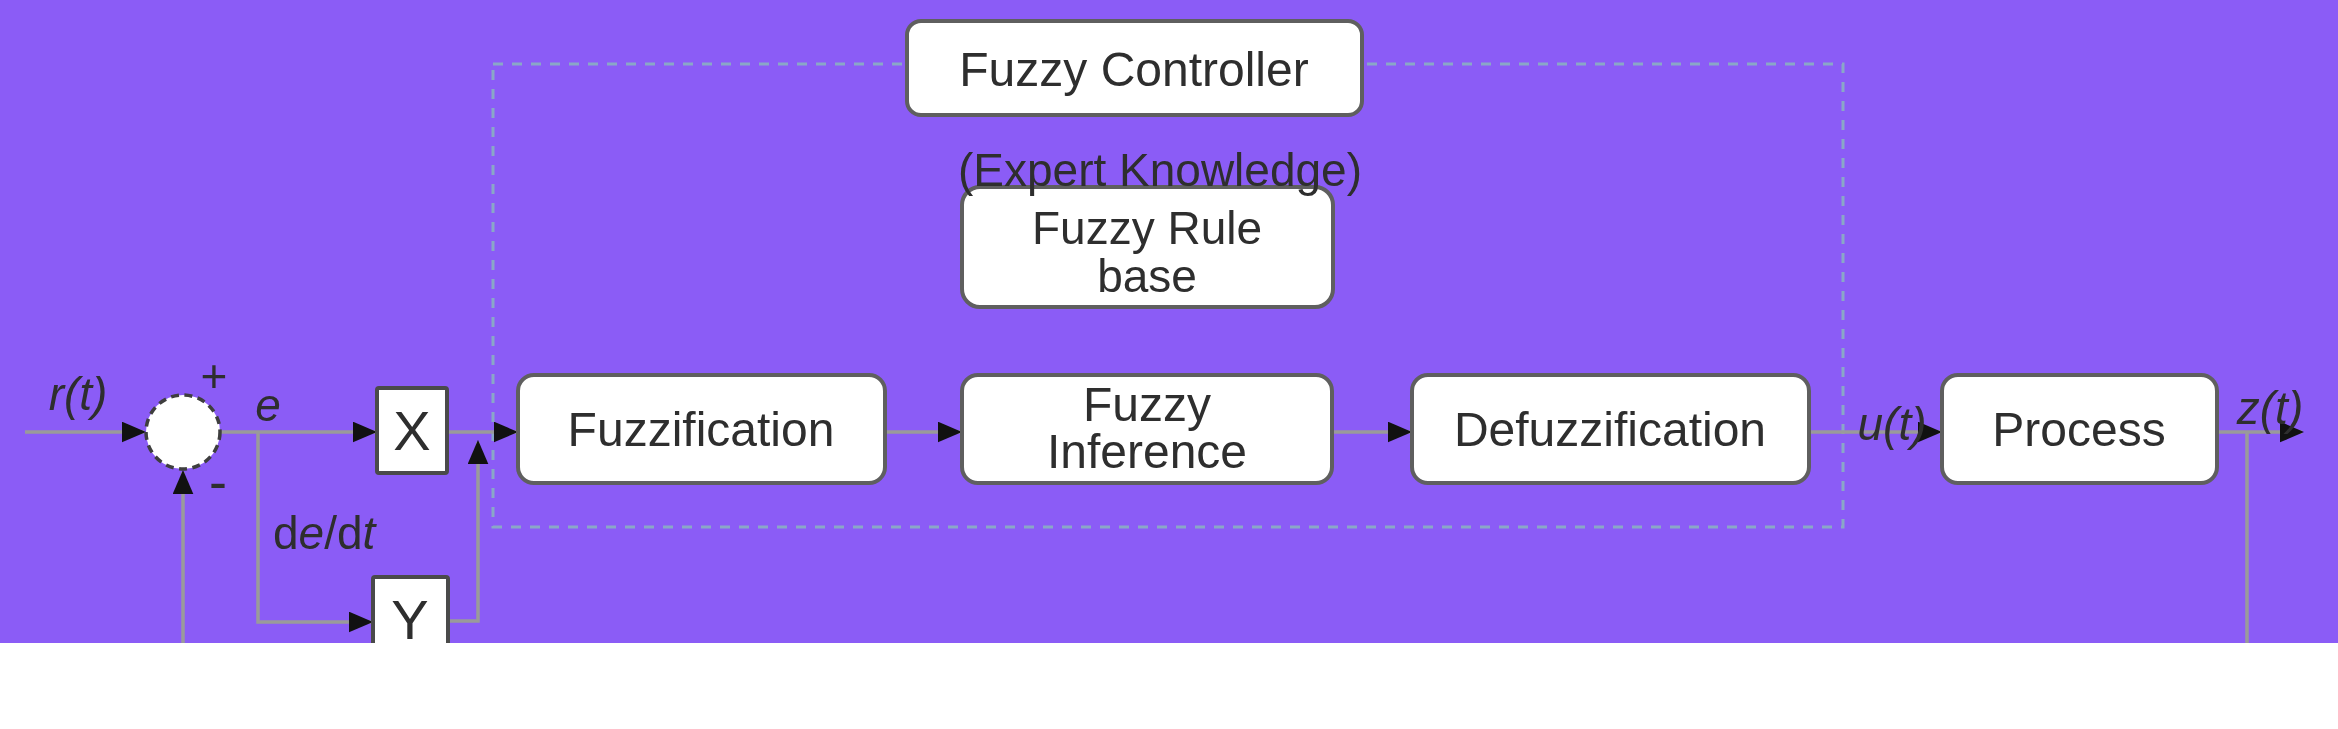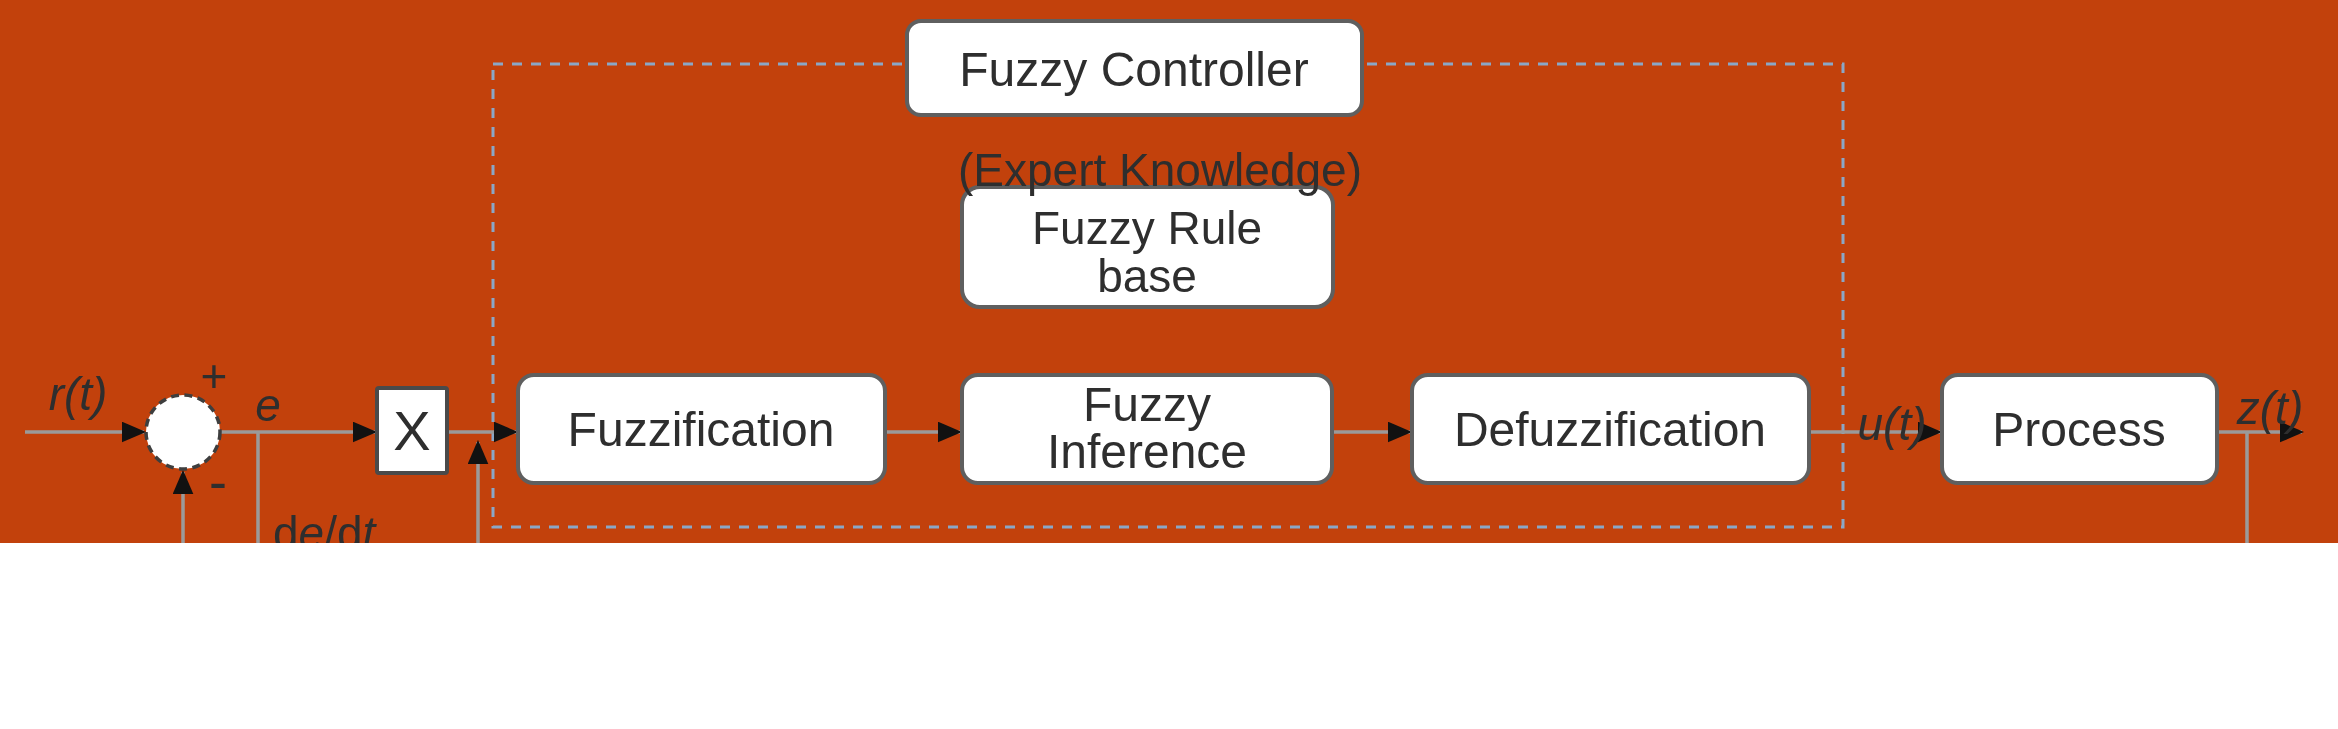--- a/index.html
+++ b/index.html
@@ -1,16 +1,16 @@
 <!DOCTYPE html>
 <html><head>
 <meta charset="utf-8">
 <style>
   html,body{margin:0;padding:0;background:#ffffff;}
-  #stage{position:relative;width:2338px;height:543px;background:#c2410c;overflow:hidden;}
+  #stage{position:relative;width:2338px;height:643px;background:#8b5cf6;overflow:hidden;}
   svg{display:block;}
   svg text{font-family:"Liberation Sans","DejaVu Sans",sans-serif;fill:#2e2e2e;}
   .lbl{font-size:48px;}
   .lbl-sm{font-size:46px;}
   .gain{font-size:56px;}
   .sig{font-size:46px;font-style:italic;}
   .plain{font-size:46px;font-style:normal;}
   .minus{font-size:54px;font-style:normal;}
   .upr{font-style:normal;}
   .ita{font-style:italic;}

